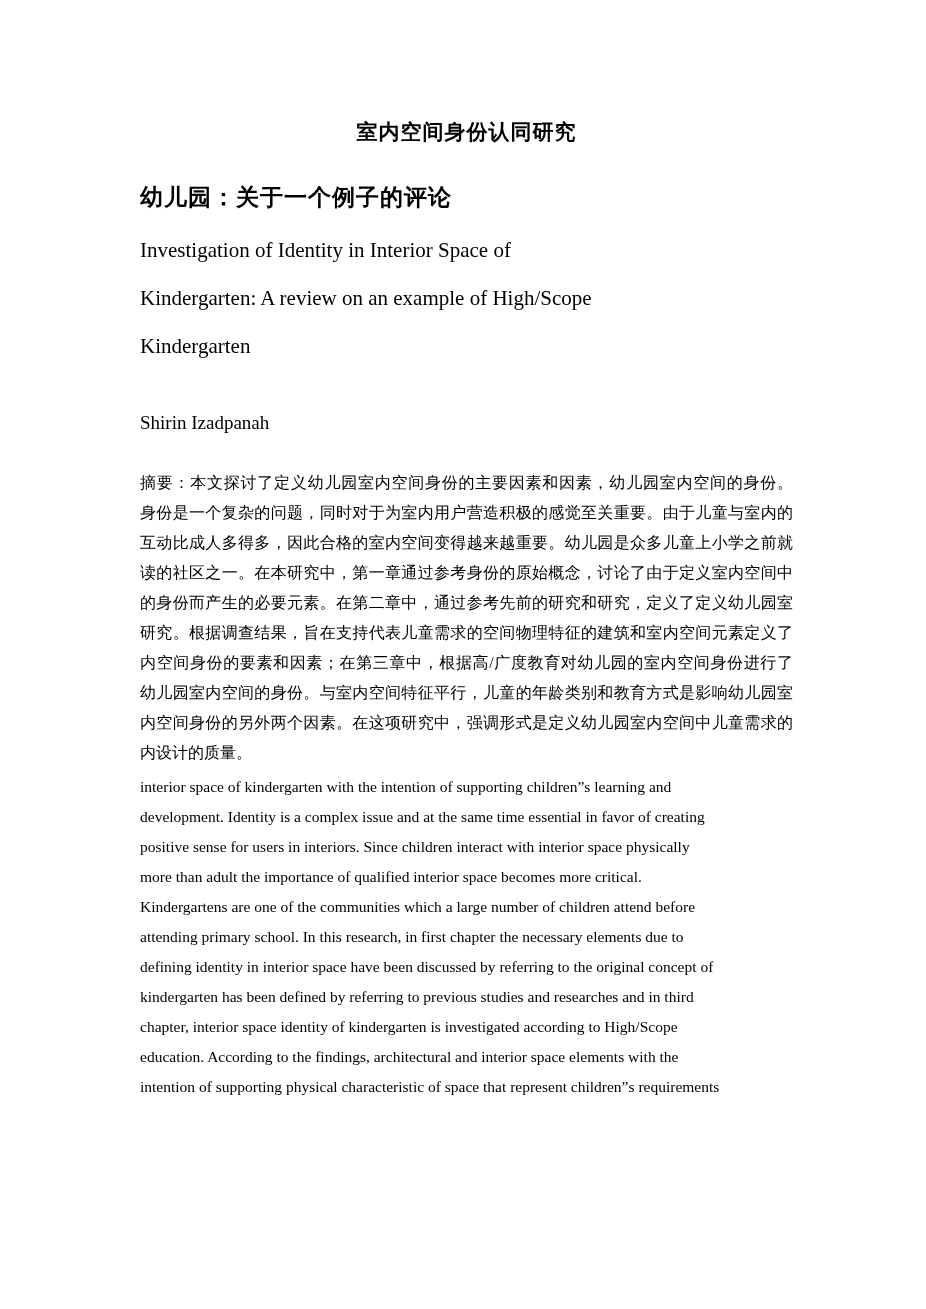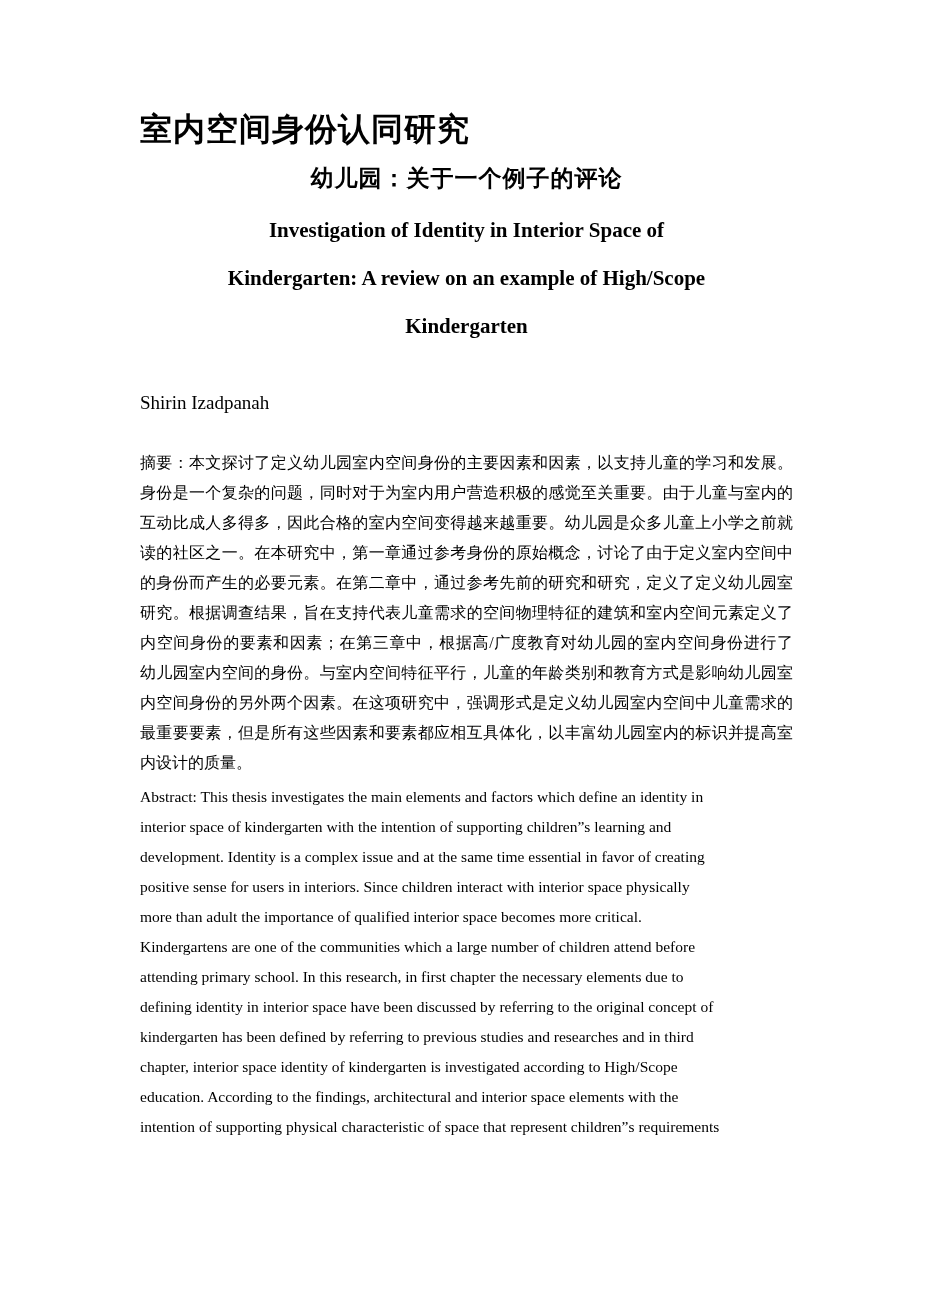--- a/index.html
+++ b/index.html
@@ -15,41 +15,42 @@
     font-family: "Liberation Serif", "DejaVu Serif", serif;
   }
   .doc {
     box-sizing: border-box;
     width: 926px;
     height: 1309px;
     padding: 118px 133px 0 140px;
     background: #ffffff;
   }
   .title-zh1 {
-    font-family: Liberation Mono, monospace;
+    font-family: Liberation Sans, sans-serif;
     font-weight: bold;
-    font-size: 32px;
+    font-size: 21px;
     line-height: 28px;
+    text-align: center;
     letter-spacing: 1px;
   }
   .title-zh2 {
-    font-family: Liberation Serif, serif;
+    font-family: Liberation Mono, monospace;
     font-weight: bold;
     font-size: 23px;
     line-height: 26px;
-    text-align: center;
+    text-align: left;
     letter-spacing: 1px;
-    margin-top: 20px;
+    margin-top: 40px;
   }
   .title-en {
     font-family: "Liberation Serif", "DejaVu Serif", serif;
-    font-weight: bold;
+    font-weight: normal;
     font-size: 21px;
     line-height: 48px;
-    text-align: center;
+    text-align: left;
     margin-top: 14px;
   }
   .author {
     font-size: 19px;
     line-height: 22px;
     margin-top: 42px;
   }
   .abstract-zh {
     margin-top: 34px;
     font-size: 16px;
@@ -85,35 +86,33 @@
 
   <div class="title-en">
     <div class="title-en-line">Investigation of Identity in Interior Space of</div>
     <div class="title-en-line">Kindergarten: A review on an example of High/Scope</div>
     <div class="title-en-line">Kindergarten</div>
   </div>
 
   <div class="author">Shirin Izadpanah</div>
 
   <div class="abstract-zh">
-    <div class="line">摘要：本文探讨了定义幼儿园室内空间身份的主要因素和因素，以支持儿童的学习和发展。</div>
+    <div class="line">摘要：本文探讨了定义幼儿园室内空间身份的主要因素和因素，幼儿园室内空间的身份。</div>
     <div class="line">身份是一个复杂的问题，同时对于为室内用户营造积极的感觉至关重要。由于儿童与室内的</div>
     <div class="line">互动比成人多得多，因此合格的室内空间变得越来越重要。幼儿园是众多儿童上小学之前就</div>
     <div class="line">读的社区之一。在本研究中，第一章通过参考身份的原始概念，讨论了由于定义室内空间中</div>
     <div class="line">的身份而产生的必要元素。在第二章中，通过参考先前的研究和研究，定义了定义幼儿园室</div>
     <div class="line">研究。根据调查结果，旨在支持代表儿童需求的空间物理特征的建筑和室内空间元素定义了</div>
     <div class="line">内空间身份的要素和因素；在第三章中，根据高/广度教育对幼儿园的室内空间身份进行了</div>
     <div class="line">幼儿园室内空间的身份。与室内空间特征平行，儿童的年龄类别和教育方式是影响幼儿园室</div>
     <div class="line">内空间身份的另外两个因素。在这项研究中，强调形式是定义幼儿园室内空间中儿童需求的</div>
-    <div class="line">最重要要素，但是所有这些因素和要素都应相互具体化，以丰富幼儿园室内的标识并提高室</div>
     <div class="line last">内设计的质量。</div>
   </div>
 
   <div class="abstract-en">
-    <div class="line">Abstract: This thesis investigates the main elements and factors which define an identity in</div>
     <div class="line">interior space of kindergarten with the intention of supporting children”s learning and</div>
     <div class="line">development. Identity is a complex issue and at the same time essential in favor of creating</div>
     <div class="line">positive sense for users in interiors. Since children interact with interior space physically</div>
     <div class="line">more than adult the importance of qualified interior space becomes more critical.</div>
     <div class="line">Kindergartens are one of the communities which a large number of children attend before</div>
     <div class="line">attending primary school. In this research, in first chapter the necessary elements due to</div>
     <div class="line">defining identity in interior space have been discussed by referring to the original concept of</div>
     <div class="line">kindergarten has been defined by referring to previous studies and researches and in third</div>
     <div class="line">chapter, interior space identity of kindergarten is investigated according to High/Scope</div>
     <div class="line">education. According to the findings, architectural and interior space elements with the</div>

